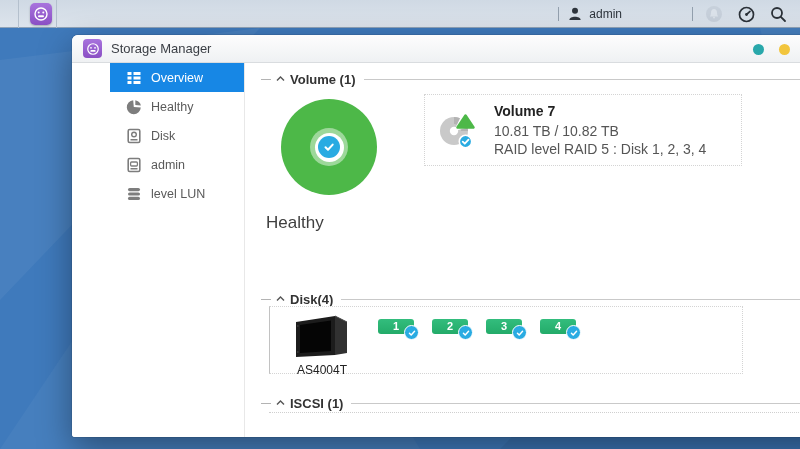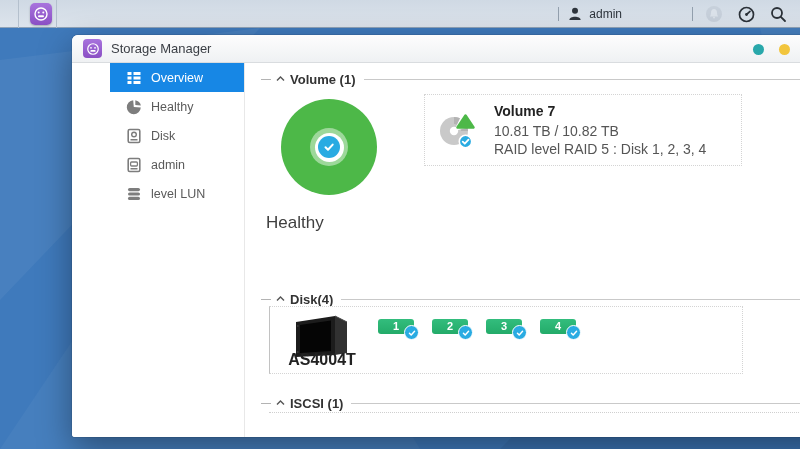--- a/index.html
+++ b/index.html
@@ -77,22 +77,22 @@
 
   .volume-card { position:absolute; left:179px; top:31px; width:318px; height:72px;
     border:1px dotted #d4d4d4; display:flex; align-items:center; padding-left:13px; gap:16px;
     background:#fff; }
   .vc-name { font-size:14px; font-weight:bold; color:#222; margin-bottom:3px; }
   .vc-line { font-size:14px; color:#555; line-height:18px; }
 
   .disk-panel { position:absolute; left:24px; top:243px; width:474px; height:68px;
     border:1px dotted #d4d4d4; border-left:1px solid #c2c2c2; background:#fff; }
   .nas { position:absolute; left:21px; top:3px; }
-  .nas-label { position:absolute; left:12px; top:44px; width:80px; text-align:center;
-    font-size:16px; font-weight:bold; color:#222; }
+  .nas-label { position:absolute; left:12px; top:56px; width:80px; text-align:center;
+    font-size:12px; font-weight:normal; color:#222; }
   .bay { position:absolute; top:12px; width:52px; height:26px; }
   .bay-rect { position:absolute; left:0; top:0; width:36px; height:15px; border-radius:3px;
     background:linear-gradient(180deg,#33bd7d 0%,#23ab69 100%);
     color:#fff; font-size:11px; font-weight:bold; text-align:center; line-height:15px; }
   .bay-check { position:absolute; left:26px; top:6px; width:15px; height:15px; border-radius:50%;
     background:#29abe2; border:1.5px solid #fff; display:flex; align-items:center; justify-content:center; }
   .iscsi-dotted { position:absolute; left:24px; right:6px; top:349px; border-top:1px dotted #cfcfcf; }
 </style>
 </head>
 <body>

